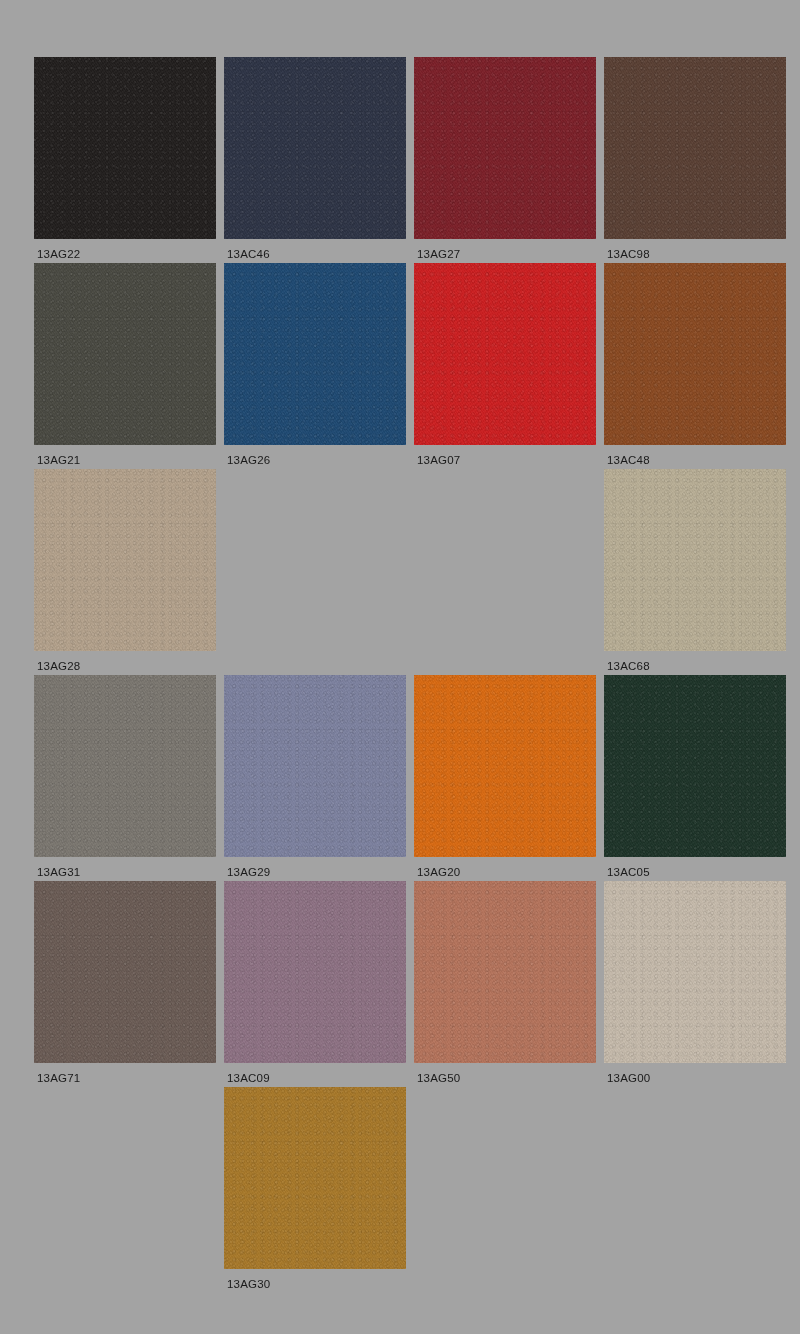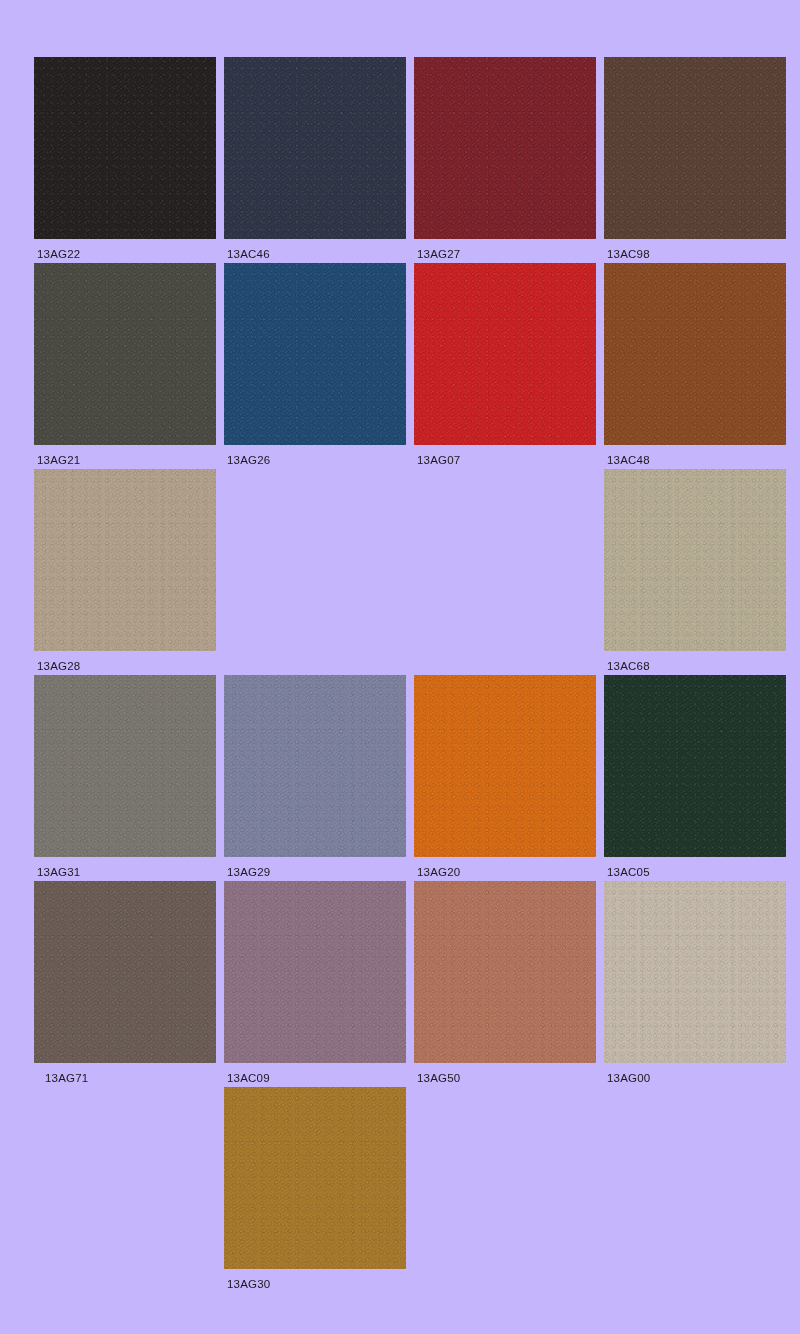--- a/index.html
+++ b/index.html
@@ -14,21 +14,21 @@
     position: relative;
     overflow: hidden;
   }
 
   #swatch-sheet {
     position: absolute;
     left: 0;
     top: 0;
     width: 800px;
     height: 1334px;
-    background: #c4b5fd;
+    background: #a3a3a3;
   }
 
   .swatch-grid {
     position: absolute;
     left: 34px;
     top: 57px;
     width: 730px;
     display: grid;
     grid-template-columns: repeat(4, 182px);
     grid-auto-rows: 206px;
@@ -155,21 +155,21 @@
       <div class="swatch-cell">
         <div class="swatch-chip" style="background-color: rgb(217, 106, 18);"></div>
         <div class="swatch-label" style="color: rgb(26, 26, 26);">13AG20</div>
       </div>
       <div class="swatch-cell">
         <div class="swatch-chip" style="background-color: rgb(30, 52, 41);"></div>
         <div class="swatch-label" style="color: rgb(26, 26, 26);">13AC05</div>
       </div>
       <div class="swatch-cell">
         <div class="swatch-chip" style="background-color: rgb(107, 92, 85);"></div>
-        <div class="swatch-label" style="color: rgb(26, 26, 26); margin-left: 8px;">13AG71</div>
+        <div class="swatch-label" style="color: rgb(26, 26, 26);">13AG71</div>
       </div>
       <div class="swatch-cell">
         <div class="swatch-chip" style="background-color: rgb(142, 114, 132);"></div>
         <div class="swatch-label" style="color: rgb(26, 26, 26);">13AC09</div>
       </div>
       <div class="swatch-cell">
         <div class="swatch-chip" style="background-color: rgb(181, 116, 92);"></div>
         <div class="swatch-label" style="color: rgb(26, 26, 26);">13AG50</div>
       </div>
       <div class="swatch-cell">

